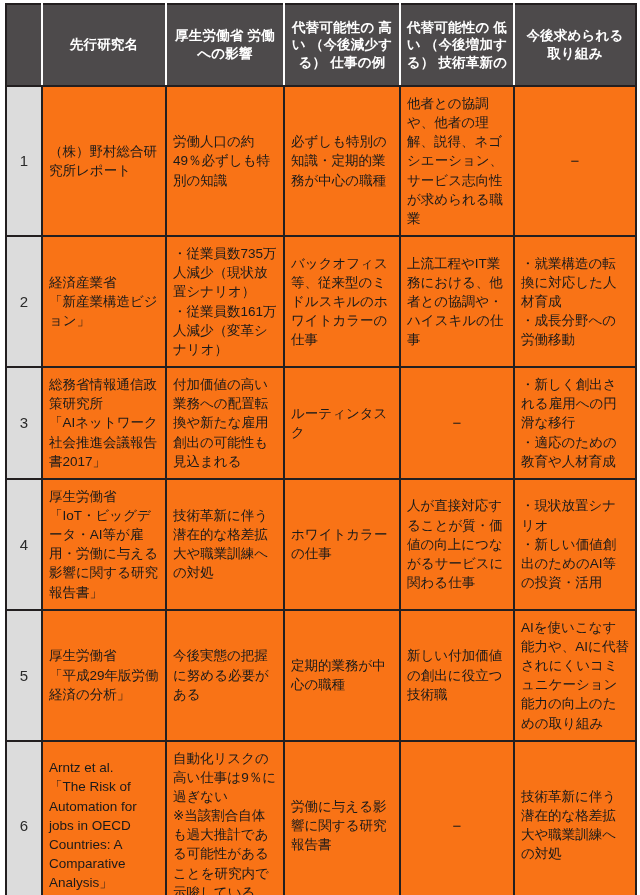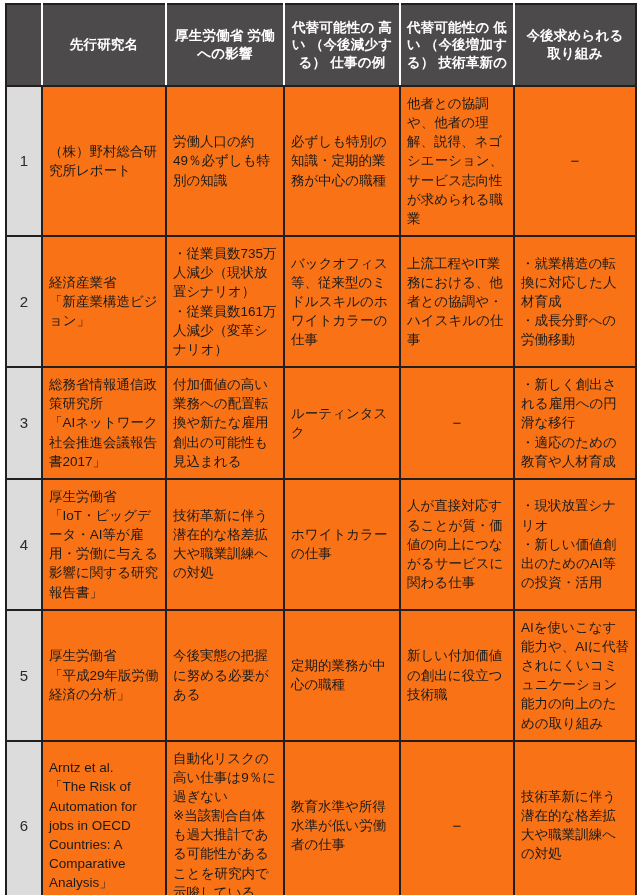--- a/index.html
+++ b/index.html
@@ -245,21 +245,21 @@
         <td class="numcell">6</td>
         <td class="studycell">
             <span class="cellbody">Arntz et al.
 「The Risk of Automation for jobs in OECD Countries: A Comparative Analysis」</span>
           </td>
         <td class="impactcell justify">
             <span class="cellbody">自動化リスクの高い仕事は9％に過ぎない
 ※当該割合自体も過大推計である可能性があることを研究内で示唆している</span>
           </td>
         <td class="highcell justify">
-            <span class="cellbody">教育水準や所得水準が低い労働者の仕事</span>
+            <span class="cellbody">労働に与える影響に関する研究報告書</span>
           </td>
         <td class="lowcell">
             <span class="dash">−</span>
           </td>
         <td class="todocell justify">
             <span class="cellbody">技術革新に伴う潜在的な格差拡大や職業訓練への対処</span>
           </td>
       </tr>
 
     </tbody>

